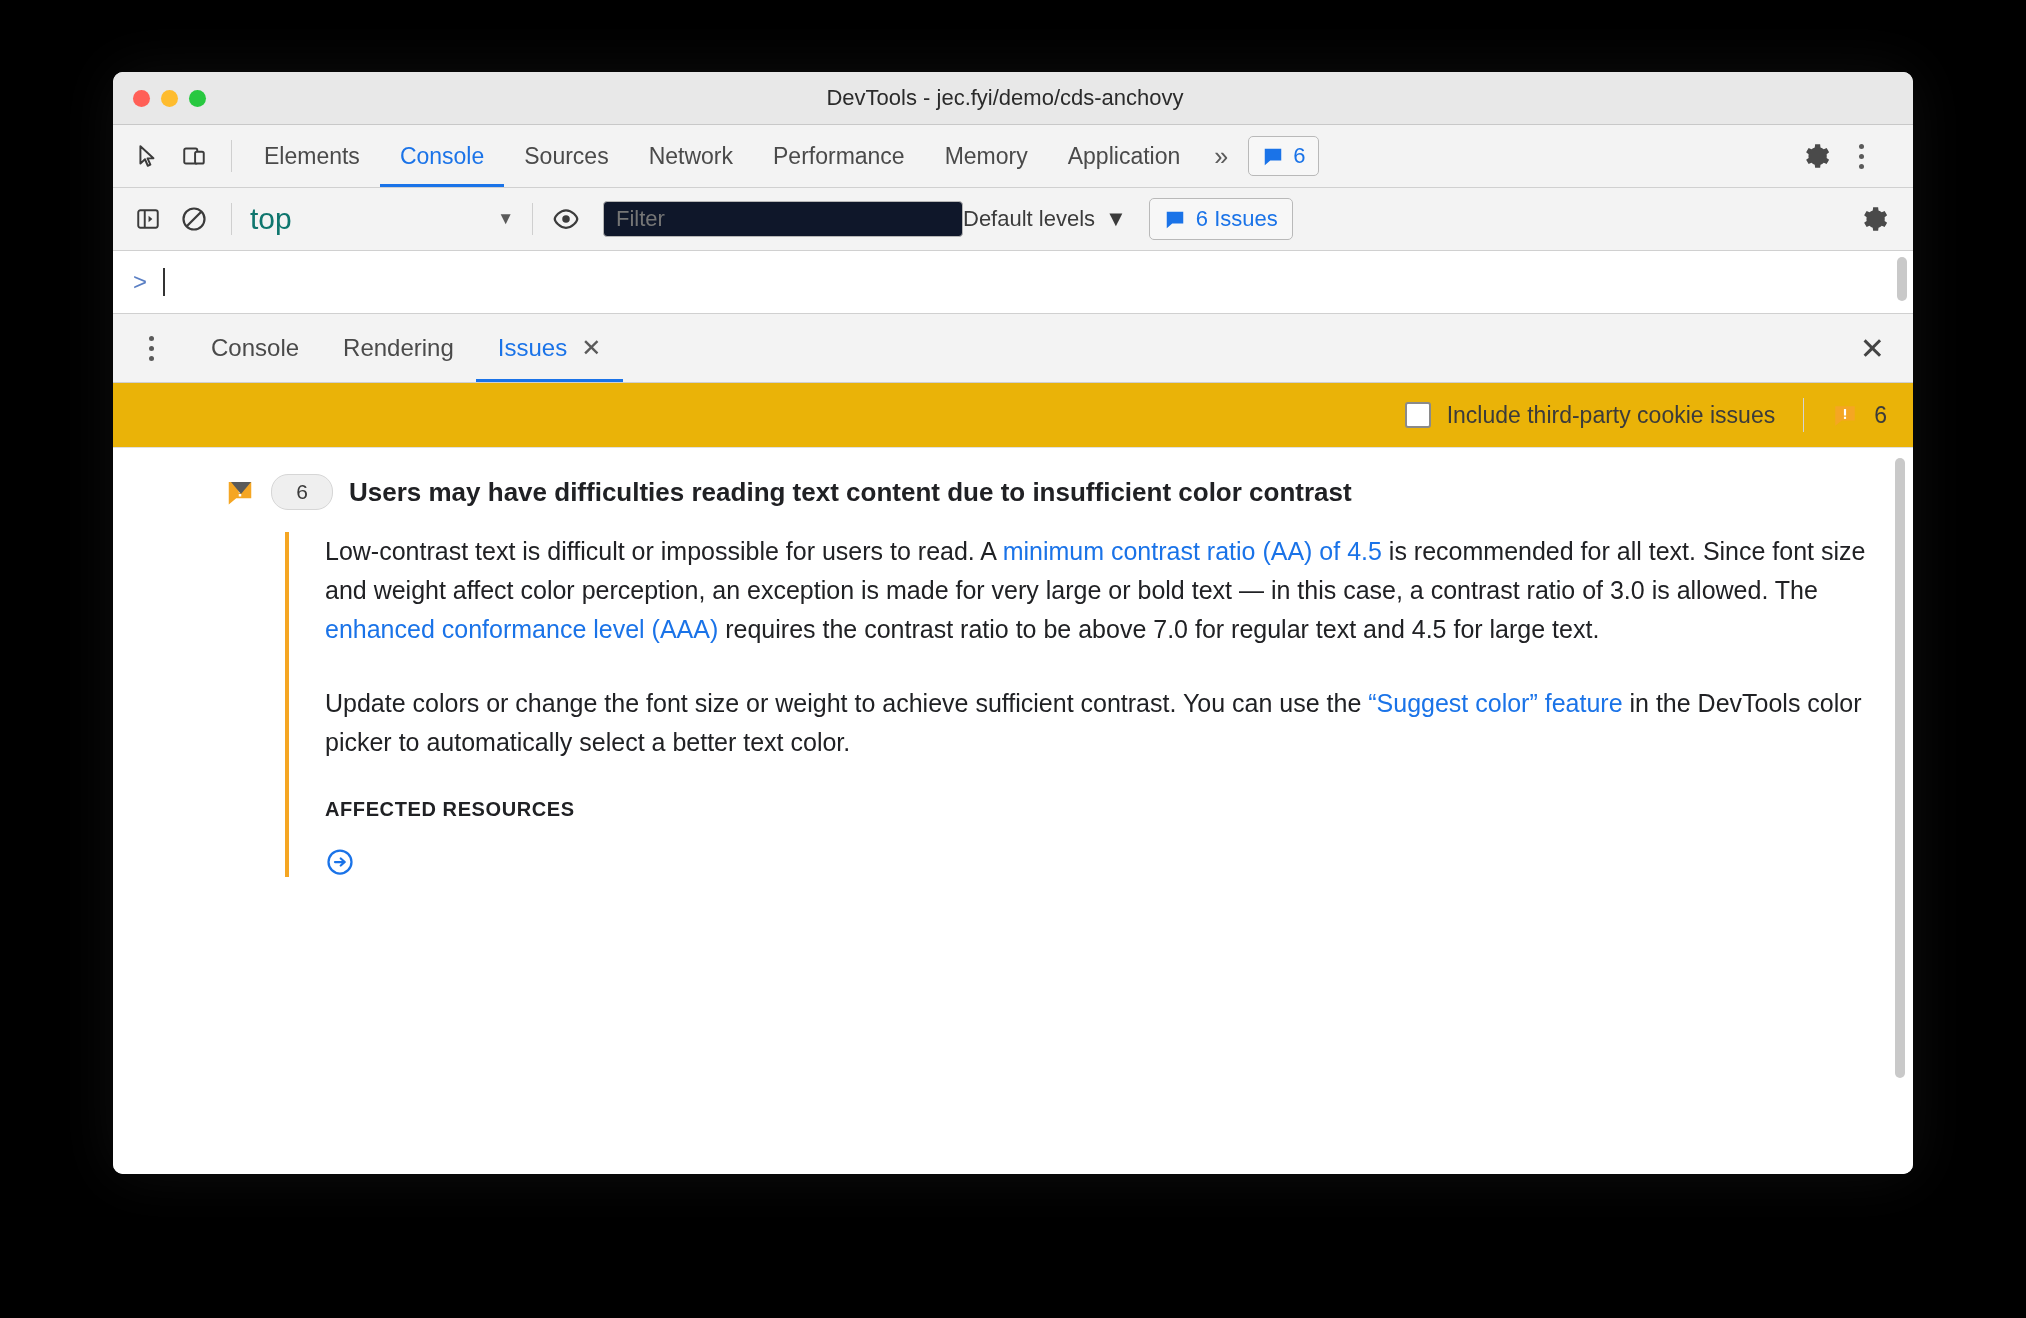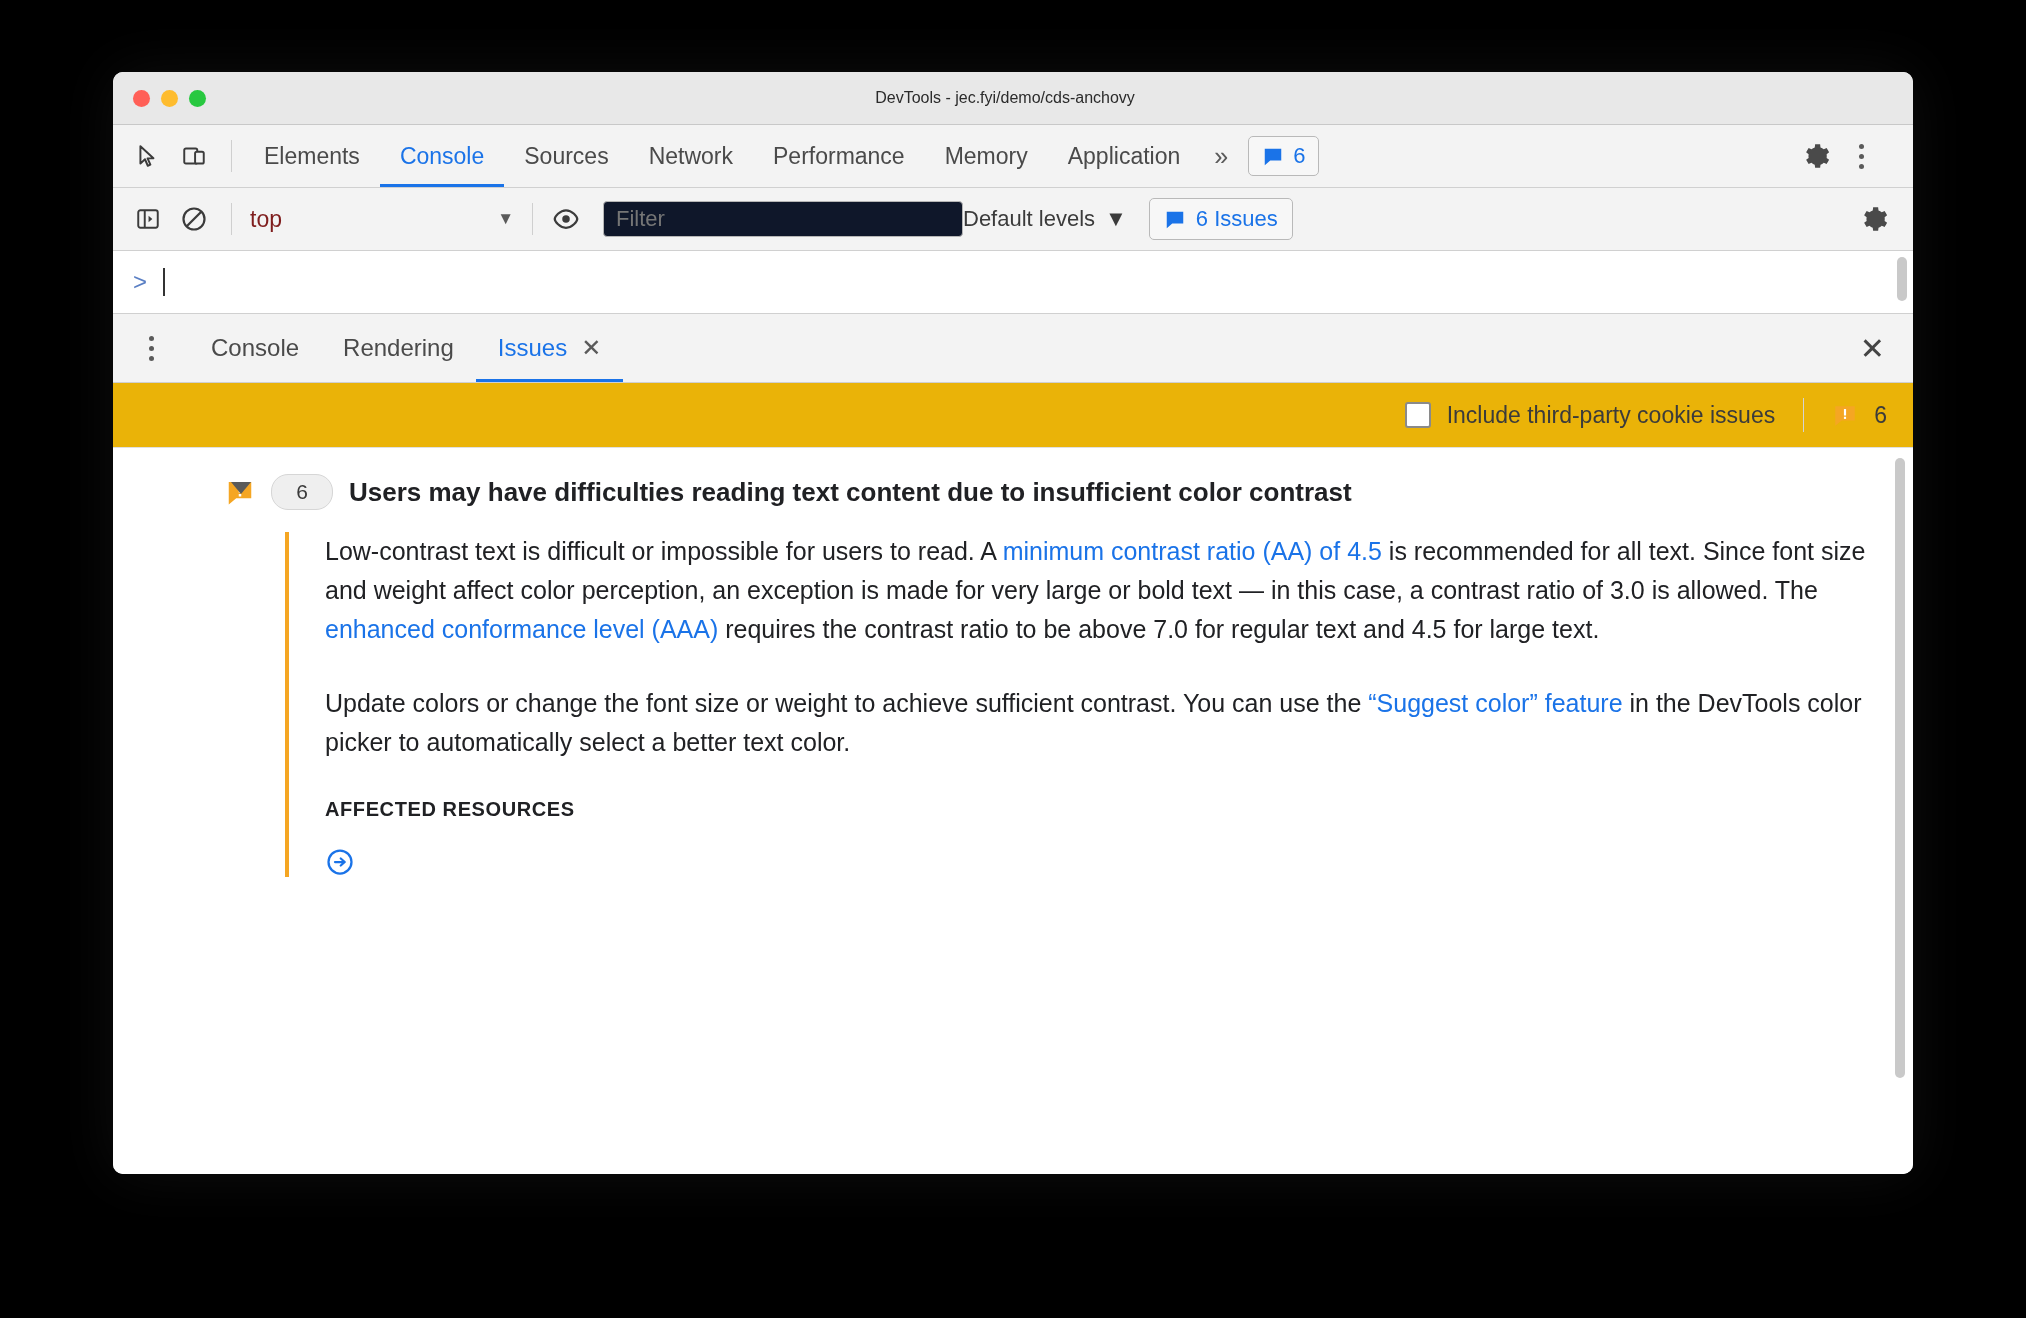--- a/index.html
+++ b/index.html
@@ -57,21 +57,21 @@
     border-radius: 50%;
     display: block;
   }
   .dot.red { background: #ff5f57; }
   .dot.yellow { background: #febc2e; }
   .dot.green { background: #28c840; }
   .title-text {
     position: absolute;
     left: 0; right: 16px;
     text-align: center;
-    font-size: 16px;
+    font-size: 22px;
     color: #2b2b2b;
     font-family: "Liberation Sans", sans-serif;
     pointer-events: none;
   }
 
   
   .toolbar {
     height: 62px;
     background: #f3f3f3;
     border-bottom: 1px solid #d0d0d0;
@@ -144,22 +144,22 @@
     padding: 0 14px;
     flex: 0 0 auto;
   }
   .ctx-select {
     display: flex;
     align-items: center;
     width: 270px;
     margin-left: 6px;
   }
   .ctx-select .label {
-    font-size: 23px;
-    color: #7f1d1d;
+    font-size: 30px;
+    color: #0f766e;
     flex: 1 1 auto;
   }
   .ctx-select .caret {
     font-size: 17px;
     color: #5a5a5a;
     margin-right: 6px;
   }
   .filter-input {
     width: 360px;
     height: 25px;

